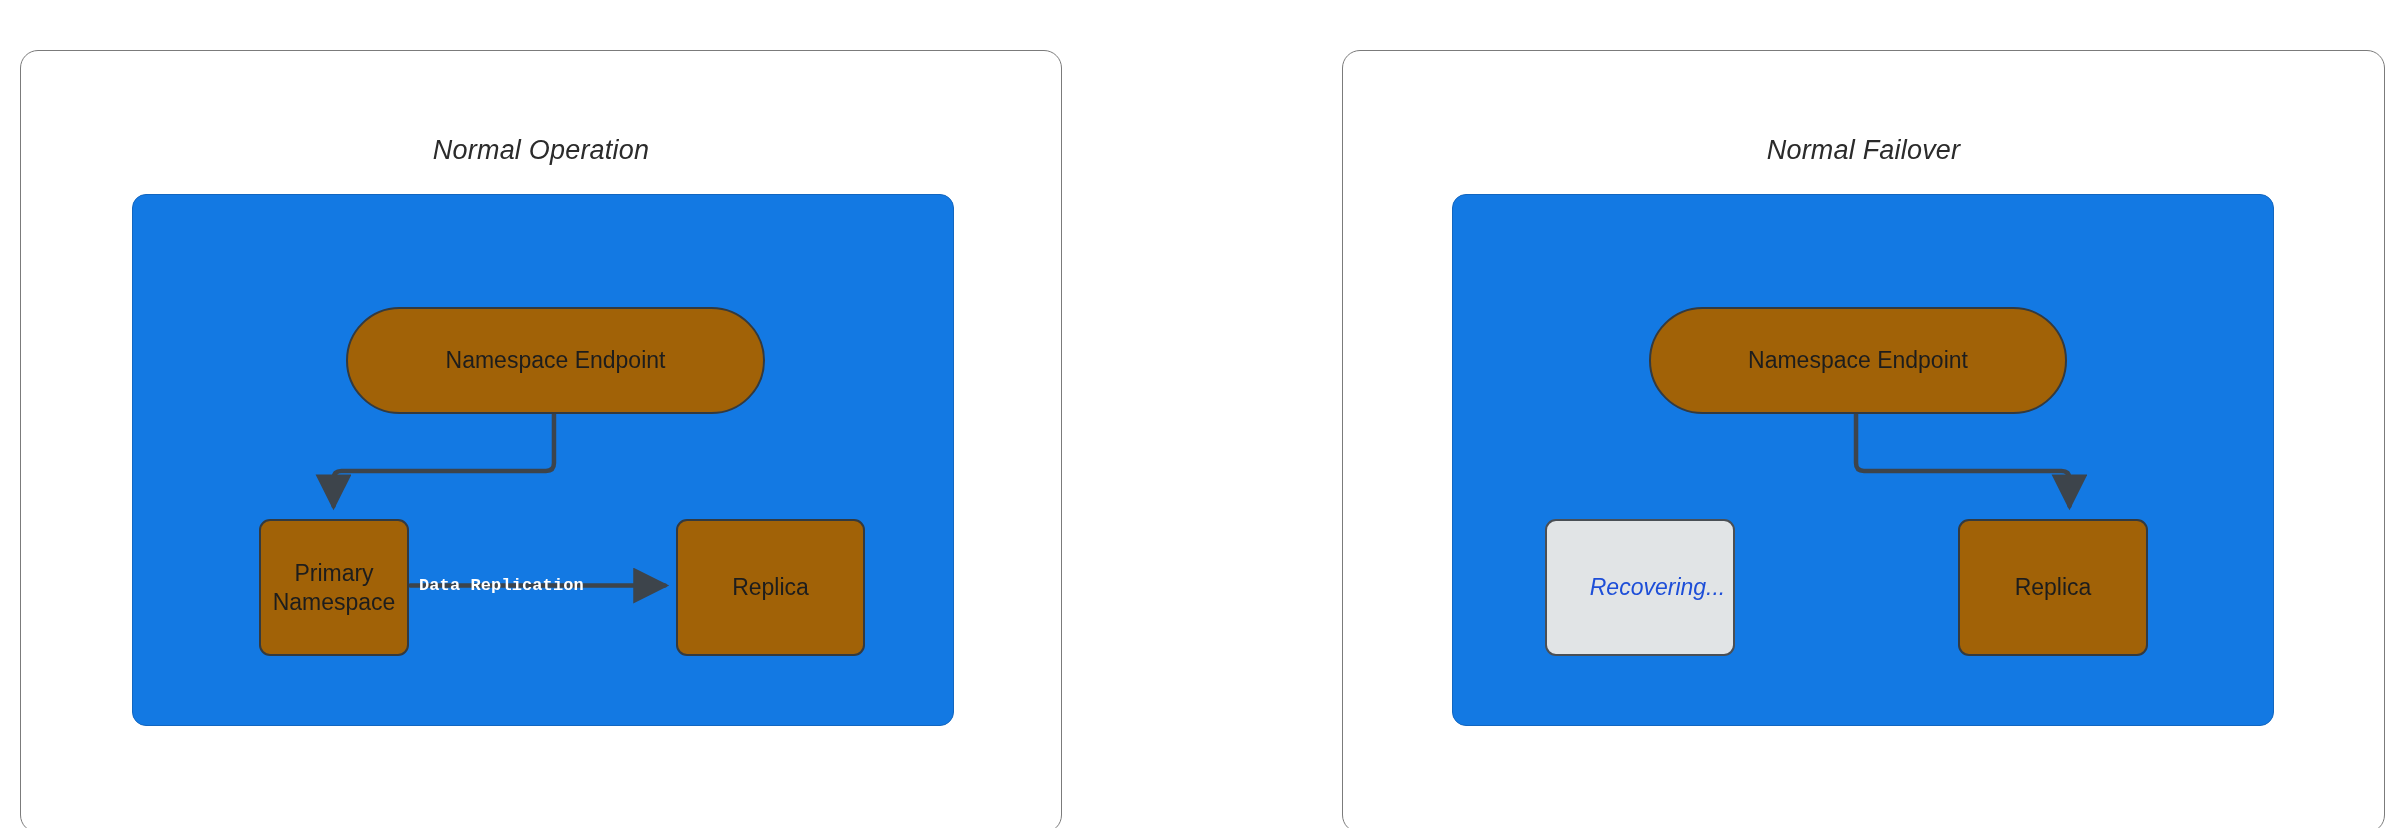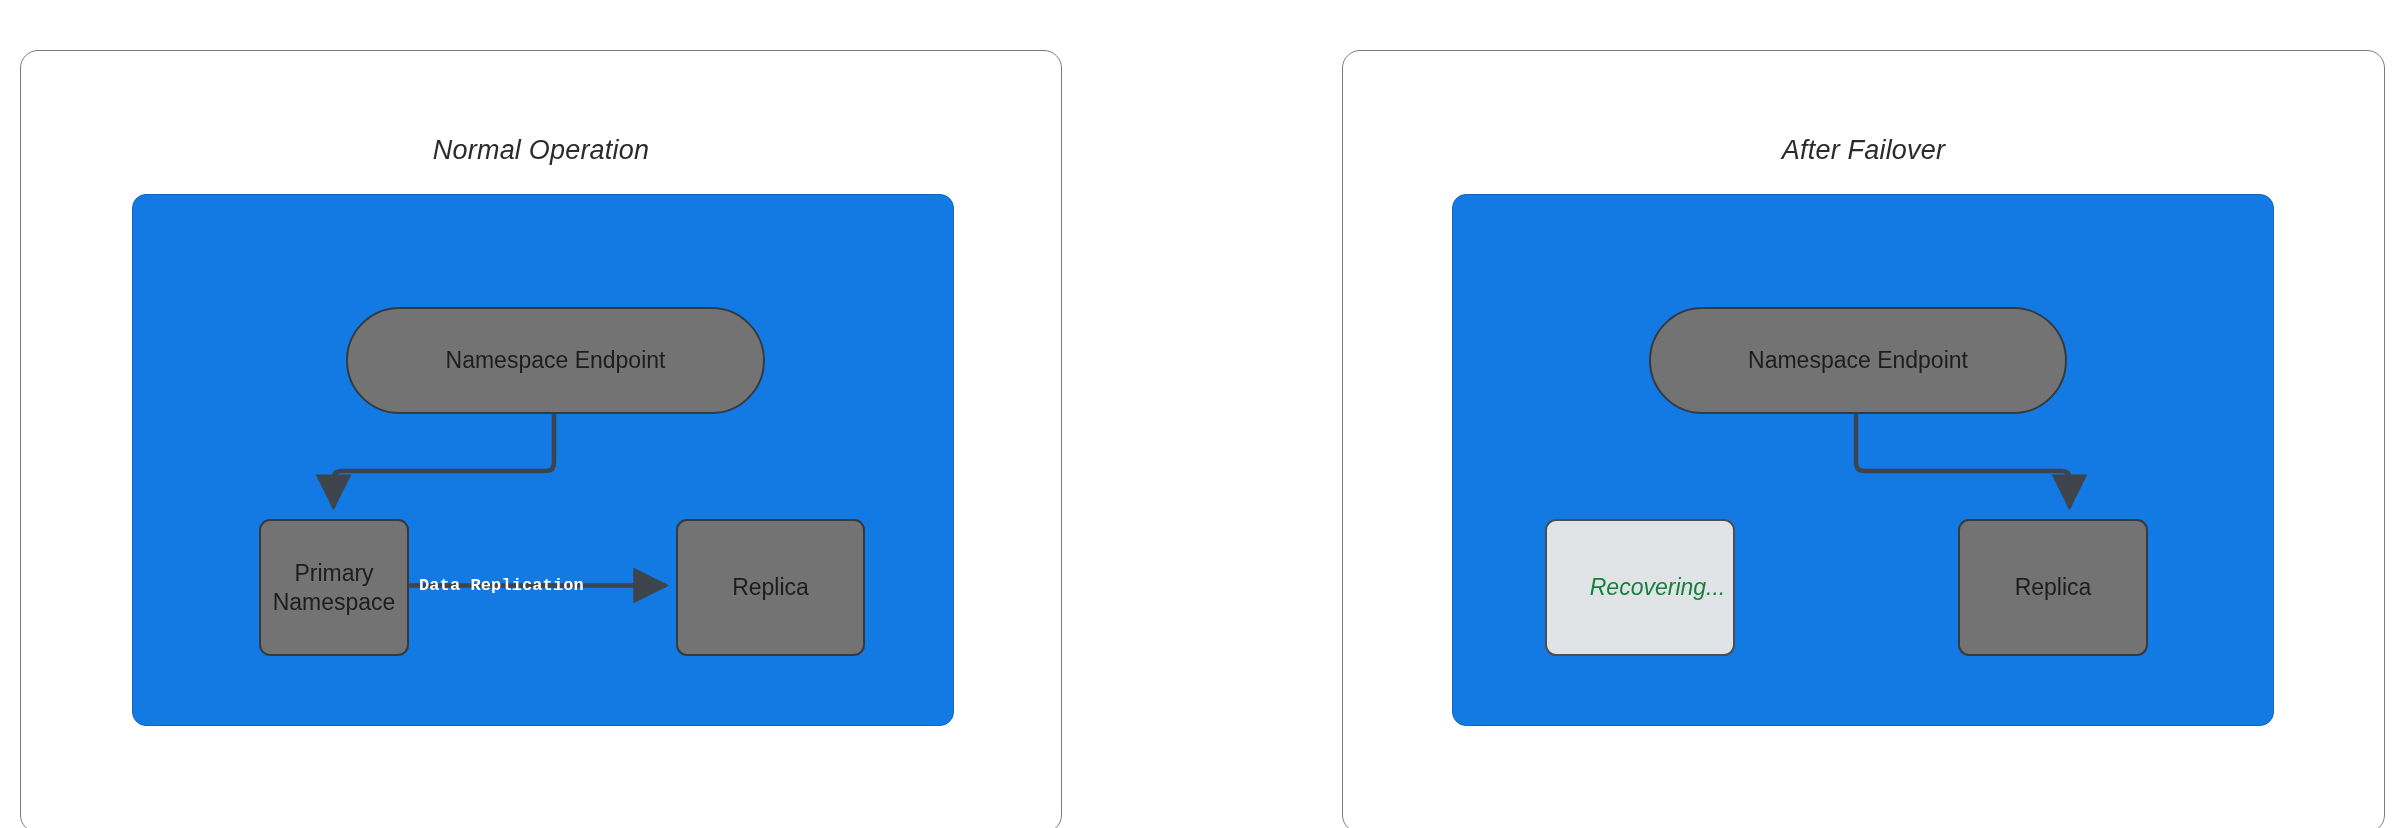--- a/index.html
+++ b/index.html
@@ -53,39 +53,39 @@
     box-sizing: border-box;
     border: 1.4px solid #1266c0;
   }
   #cluster-left  { left: 111px; top: 143px; width: 822px; height: 532px; }
   #cluster-right { left: 109px; top: 143px; width: 822px; height: 532px; }
 
   
   .node {
     position: absolute;
     box-sizing: border-box;
-    background: #737373;
+    background: #a16207;
     border: 2px solid #333a40;
     display: flex;
     align-items: center;
     justify-content: center;
     text-align: center;
     font-size: 23px;
     color: #1d1d1d;
     line-height: 1.25;
     white-space: pre-line;
   }
   .node.pill { border-radius: 54px; }
   .node.box  { border-radius: 11px; }
 
   .node.recovering {
     background: #e1e4e6;
     border: 2px solid #4a4f55;
     font-style: italic;
-    color: #15803d;
+    color: #1d4ed8;
     padding-left: 35px;
   }
 
   
   #node-endpoint-left  { left: 213px; top: 112px; width: 419px; height: 107px; }
   #node-primary-left   { left: 126px; top: 324px; width: 150px; height: 137px; }
   #node-replica-left   { left: 543px; top: 324px; width: 189px; height: 137px; }
 
   
   #node-endpoint-right { left: 196px; top: 112px; width: 418px; height: 107px; }
@@ -165,21 +165,21 @@
 
       <div class="node box" id="node-replica-left">Replica</div>
 
       <div class="edge-label" id="label-data-replication">Data Replication</div>
     </div>
   </div>
 
 
   <div class="panel" id="panel-right">
 
-    <div class="panel-title">After Failover</div>
+    <div class="panel-title">Normal Failover</div>
 
     <div class="cluster" id="cluster-right" style="background:#1379e3;">
 
       <svg class="edges" viewBox="0 0 822 532" preserveAspectRatio="none">
         <defs>
           <marker id="arrow-dark-r" markerWidth="10" markerHeight="10" refX="7" refY="4" orient="auto" markerUnits="strokeWidth">
             <path d="M0,0 L8,4 L0,8 z" fill="#3d444b"></path>
           </marker>
         </defs>
 

